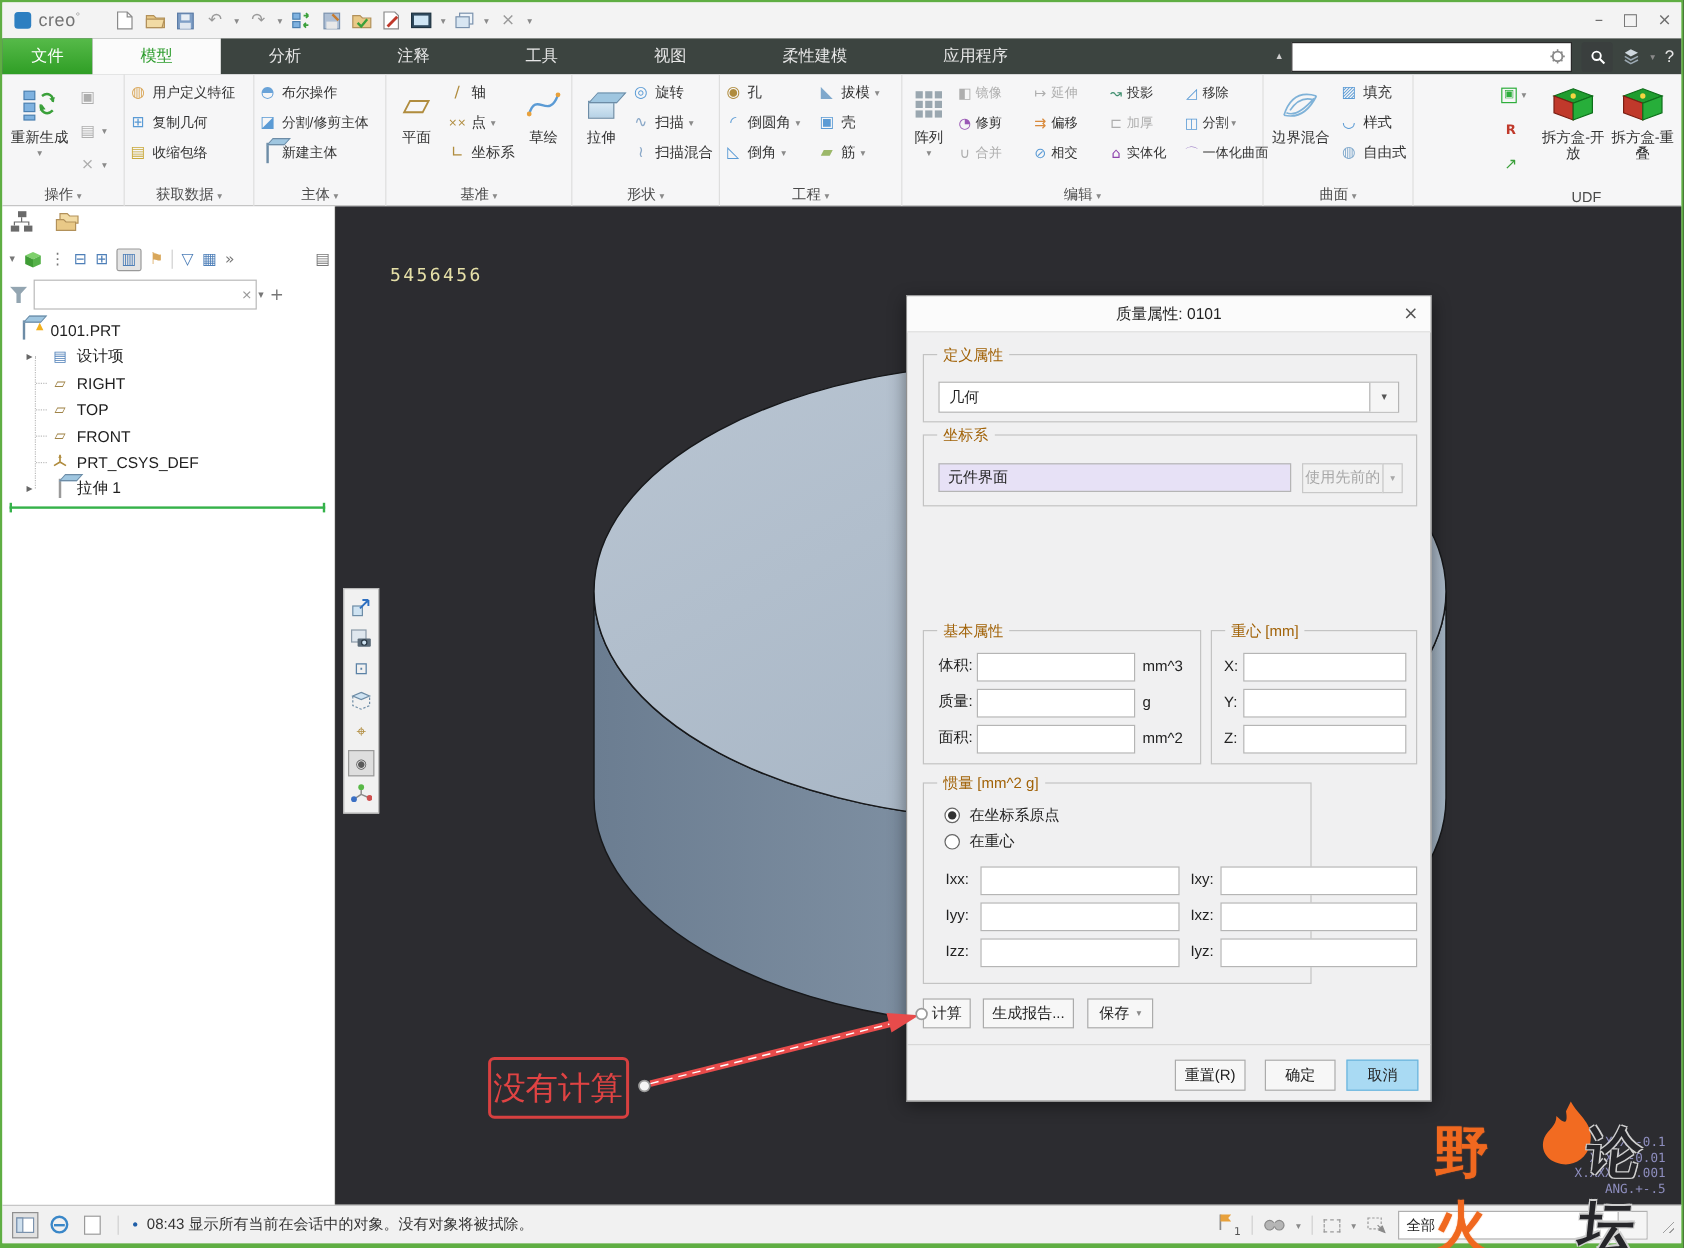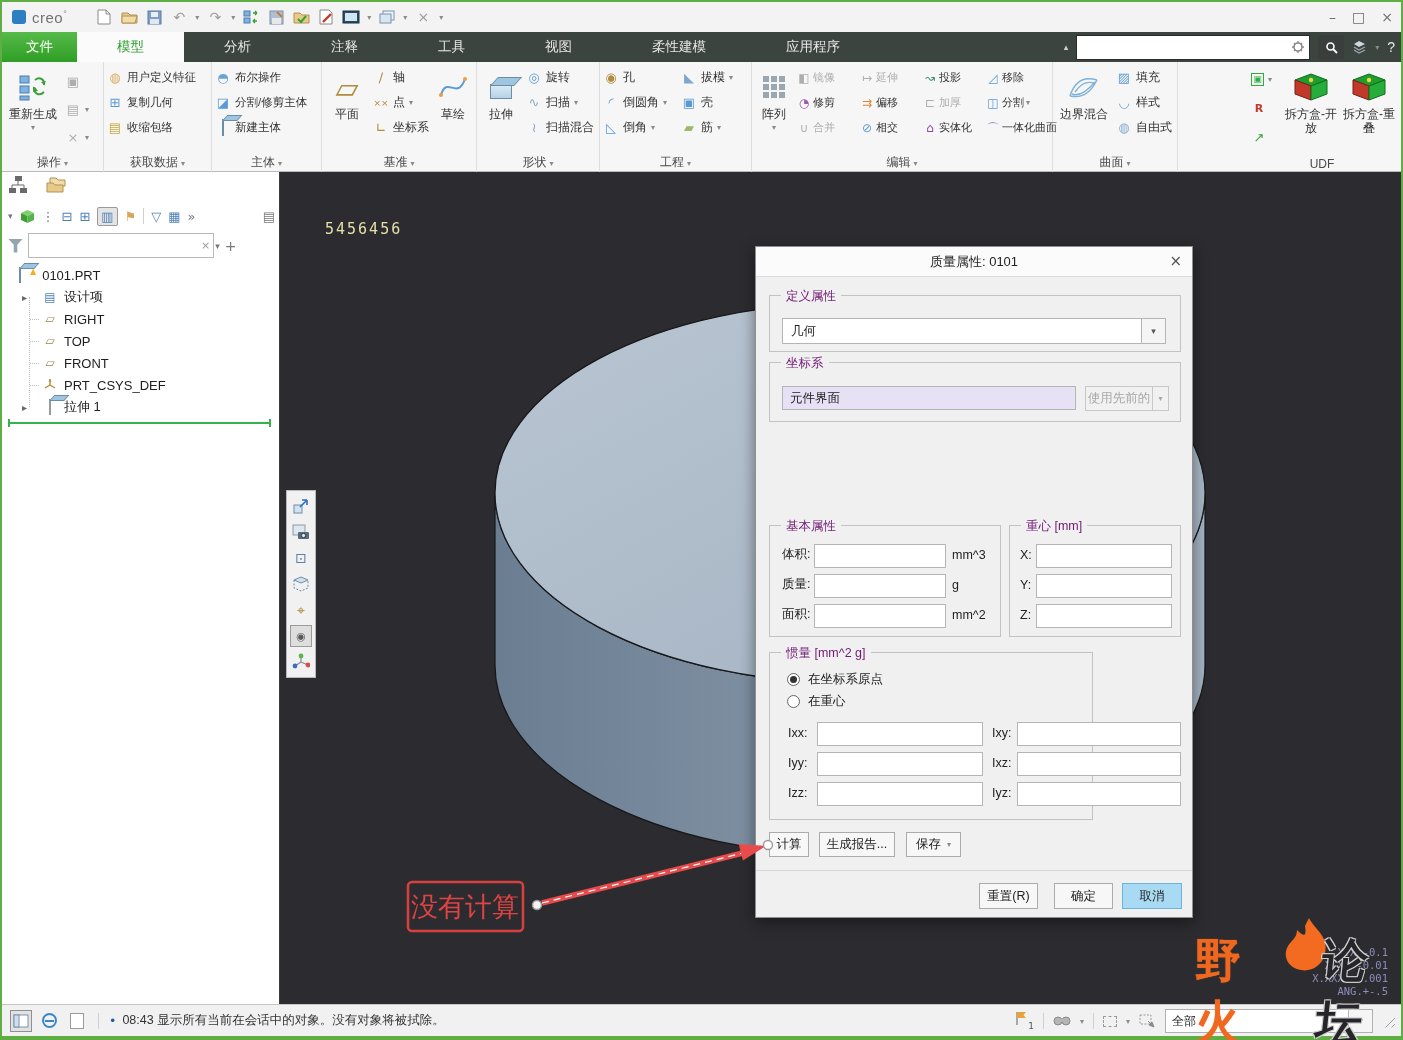--- a/index.html
+++ b/index.html
@@ -83,21 +83,21 @@
   #model-svg{position:absolute;left:0;top:0;z-index:1}
   #gtoolbar{position:absolute;left:6px;top:318px;width:30px;background:#f1f1f1;border:1px solid #b9b9b9;display:flex;flex-direction:column;align-items:center;padding:4px 0;gap:4px;z-index:5}
   .gt-ic{width:22px;height:22px;display:flex;align-items:center;justify-content:center;font-family:"DejaVu Sans",sans-serif;font-size:14px;color:#5b82a6}
   .gt-ic.pressed{background:#dedede;border:1px solid #9a9a9a}
   #tolblock{position:absolute;left:988px;top:774px;width:120px;text-align:right;color:#8d8dbd;font-family:"DejaVu Sans Mono",monospace;font-size:10.5px;line-height:13px;z-index:2}
   
   #dialog{position:absolute;left:753px;top:244px;width:438px;height:672px;background:#f0f0f1;border:1px solid #8f8f8f;box-shadow:0 4px 14px rgba(0,0,0,.45);z-index:40}
   #dlg-head{position:absolute;left:0;top:0;right:0;height:30px;background:#fbfbfb;border-bottom:1px solid #dcdcdc;display:flex;align-items:center;justify-content:center;font-size:13px;color:#222}
   #dlg-close{position:absolute;right:10px;top:5px;font-size:15px;color:#555;font-family:"DejaVu Sans",sans-serif}
   .grp{position:absolute;border:1px solid #c3c3c3}
-  .legend{position:absolute;top:-8px;left:11px;background:#f0f0f1;padding:0 5px;font-size:12.5px;color:#701a75;white-space:nowrap}
+  .legend{position:absolute;top:-8px;left:11px;background:#f0f0f1;padding:0 5px;font-size:12.5px;color:#a16207;white-space:nowrap}
   .dtext{font-size:12.5px;color:#222;white-space:nowrap}
   .dinput{position:absolute;background:#fff;border:1px solid #b5b5b5;height:24px}
   .dselect{position:absolute;background:#fff;border:1px solid #b5b5b5;height:26px;display:flex;align-items:center}
   .dselect .val{flex:1;padding:0 8px;font-size:12.5px;color:#222}
   .dd-btn{width:24px;align-self:stretch;border-left:1px solid #b5b5b5;background:#f5f5f5;display:flex;align-items:center;justify-content:center;font-size:9px;color:#555;font-family:"DejaVu Sans",sans-serif}
   .btn{position:absolute;background:#f7f7f7;border:1px solid #ababab;display:flex;align-items:center;justify-content:center;font-size:12.5px;color:#222;white-space:nowrap}
   .btn.disabled{color:#a8a8a8;background:#f1f1f1;border-color:#c8c8c8}
   .btn.cancel{background:#a9daf3;border-color:#6cb4dd}
   .radio{width:13px;height:13px;border:1px solid #666;border-radius:50%;background:#fff;display:inline-block}
   .radio.sel::after{content:"";display:block;width:7px;height:7px;background:#333;border-radius:50%;margin:2px}

